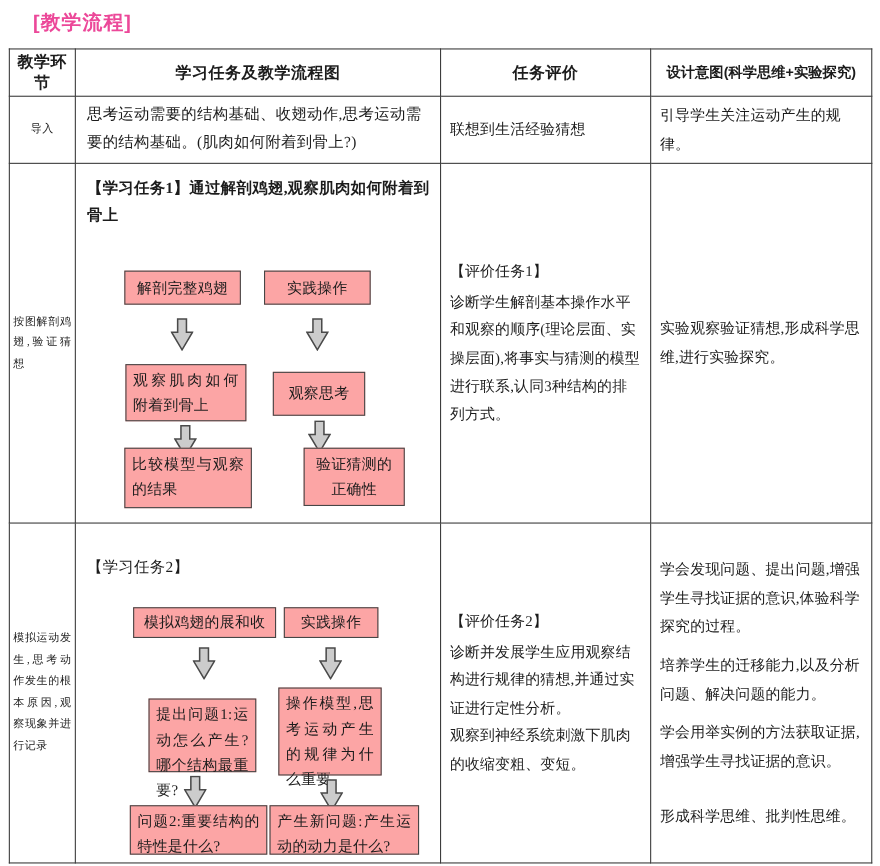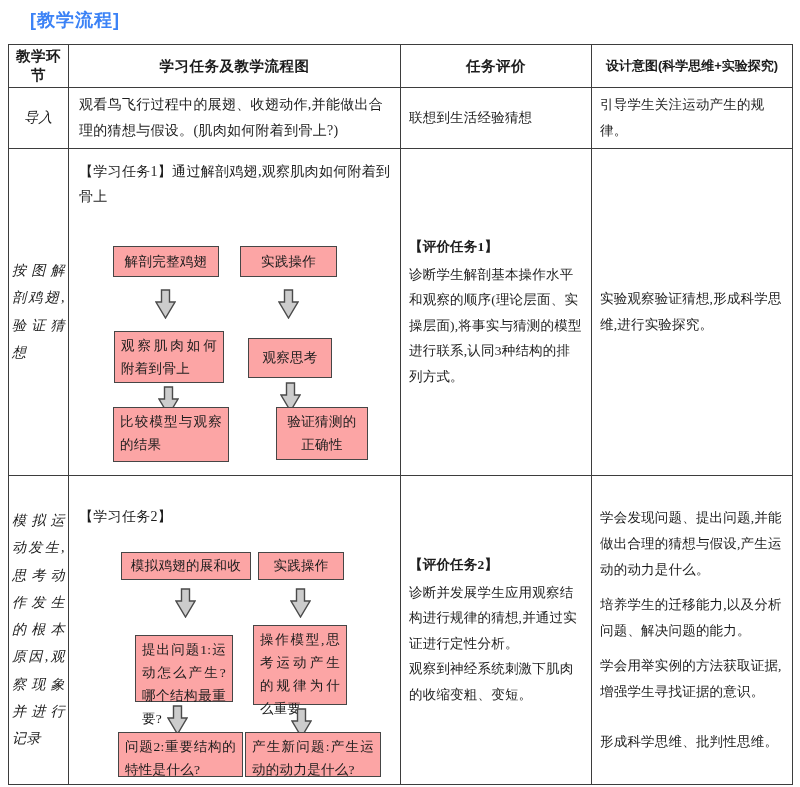--- a/index.html
+++ b/index.html
@@ -8,21 +8,21 @@
     width: 800px; height: 787px;
     font-family: "Liberation Serif", "DejaVu Serif", serif;
     color: #1c1c1c;
     overflow: hidden;
   }
   .page { padding: 6px 8px 0 8px; }
   .doc-title {
     font-family: "Liberation Sans", "DejaVu Sans", sans-serif;
     font-weight: bold;
     font-size: 18px;
-    color: #3b82f6;
+    color: #ec4899;
     margin: 2px 0 12px 22px;
     letter-spacing: 1px;
   }
   table.main {
     table-layout: fixed;
     border-collapse: collapse;
     width: 784px;
   }
   table.main col.c1 { width: 60px; }
   table.main col.c2 { width: 332px; }
@@ -38,25 +38,24 @@
     font-size: 14.5px;
     height: 36px;
     text-align: center;
     padding: 2px 1px;
     letter-spacing: 0.5px;
   }
   table.main th.hdr-intent { font-size: 13px; letter-spacing: 0; }
   .stage-cell {
     text-align: justify;
     text-align-last: left;
-    font-size: 14px;
+    font-size: 10px;
     line-height: 1.95;
     padding: 2px 3px;
     letter-spacing: 0.5px;
-    font-style: italic;
   }
   .stage-cell.center-short { text-align: center; text-align-last: center; }
   td.body-cell { font-size: 14px; line-height: 1.85; padding: 4px 10px; letter-spacing: 0.3px; }
   td.eval-cell, td.intent-cell { font-size: 13.5px; line-height: 1.9; padding: 4px 8px; letter-spacing: 0.2px; }
   .row-intro td { height: 60px; }
   .row-task1 td { height: 327px; }
   .row-task2 td { height: 309px; }
   td.flow-cell { padding: 0; vertical-align: top; }
   .flow { position: relative; width: 100%; height: 100%; }
   .flow-heading {
@@ -68,21 +67,21 @@
     border: 1.4px solid #464646;
     background: #fca5a5;
     font-size: 13.5px;
     line-height: 1.72;
     letter-spacing: 0.3px;
   }
   .fbox.center { display: flex; align-items: center; justify-content: center; text-align: center; }
   .fbox.multi { padding: 2px 6px; text-align: justify; text-align-last: left; }
   .arrow { position: absolute; width: 21px; height: 30px; }
   .arrow svg { display: block; }
-  .eval-head { margin-bottom: 2px; font-weight: bold; }
+  .eval-head { margin-bottom: 2px; }
   .intent-cell p + p { margin-top: 10px; }
   .intent-cell p.gap-big { margin-top: 24px; }
 </style>
 </head>
 <body>
 
 <div class="page">
 
   <div class="doc-title">[教学流程]</div>
 
@@ -98,30 +97,30 @@
         <th>教学环节</th>
         <th>学习任务及教学流程图</th>
         <th>任务评价</th>
         <th class="hdr-intent">设计意图(科学思维+实验探究)</th>
       </tr>
     </thead>
     <tbody>
 
       <tr class="row-intro">
         <td class="stage-cell center-short">导入</td>
-        <td class="body-cell">观看鸟飞行过程中的展翅、收翅动作,并能做出合理的猜想与假设。(肌肉如何附着到骨上?)</td>
+        <td class="body-cell">思考运动需要的结构基础、收翅动作,思考运动需要的结构基础。(肌肉如何附着到骨上?)</td>
         <td class="eval-cell">联想到生活经验猜想</td>
         <td class="intent-cell">引导学生关注运动产生的规律。</td>
       </tr>
 
       <tr class="row-task1">
         <td class="stage-cell">按图解剖鸡翅,验证猜想</td>
         <td class="flow-cell">
           <div class="flow">
-            <div class="flow-heading" style="top:10px;">【学习任务1】通过解剖鸡翅,观察肌肉如何附着到骨上</div>
+            <div class="flow-heading" style="top:10px;font-weight:bold;">【学习任务1】通过解剖鸡翅,观察肌肉如何附着到骨上</div>
 
             <div class="fbox center" style="left:44px; top:97px; width:106px; height:31px;">解剖完整鸡翅</div>
             <div class="fbox center" style="left:171px; top:97px; width:97px; height:31px;">实践操作</div>
 
             <div class="arrow" style="left:86px; top:140px;">
               <svg width="21" height="30" viewBox="0 0 21 30">
                   <path d="M6.5 1 H14.5 V13 H20 L10.5 29 L1 13 H6.5 Z" fill="#cccccc" stroke="#4a4a4a" stroke-width="1.4"></path>
                 </svg>
             </div>
             <div class="arrow" style="left:209px; top:140px;">
@@ -192,21 +191,21 @@
             <div class="fbox multi" style="left:49px; top:256px; width:125px; height:45px;">问题2:重要结构的特性是什么?</div>
             <div class="fbox multi" style="left:176px; top:256px; width:136px; height:45px;">产生新问题:产生运动的动力是什么?</div>
           </div>
         </td>
         <td class="eval-cell">
           <div class="eval-head">【评价任务2】</div>
           <div>诊断并发展学生应用观察结构进行规律的猜想,并通过实证进行定性分析。</div>
           <div>观察到神经系统刺激下肌肉的收缩变粗、变短。</div>
         </td>
         <td class="intent-cell">
-          <p>学会发现问题、提出问题,并能做出合理的猜想与假设,产生运动的动力是什么。</p>
+          <p>学会发现问题、提出问题,增强学生寻找证据的意识,体验科学探究的过程。</p>
           <p>培养学生的迁移能力,以及分析问题、解决问题的能力。</p>
           <p>学会用举实例的方法获取证据,增强学生寻找证据的意识。</p>
           <p class="gap-big">形成科学思维、批判性思维。</p>
         </td>
       </tr>
 
     </tbody>
   </table>
 </div>
 

